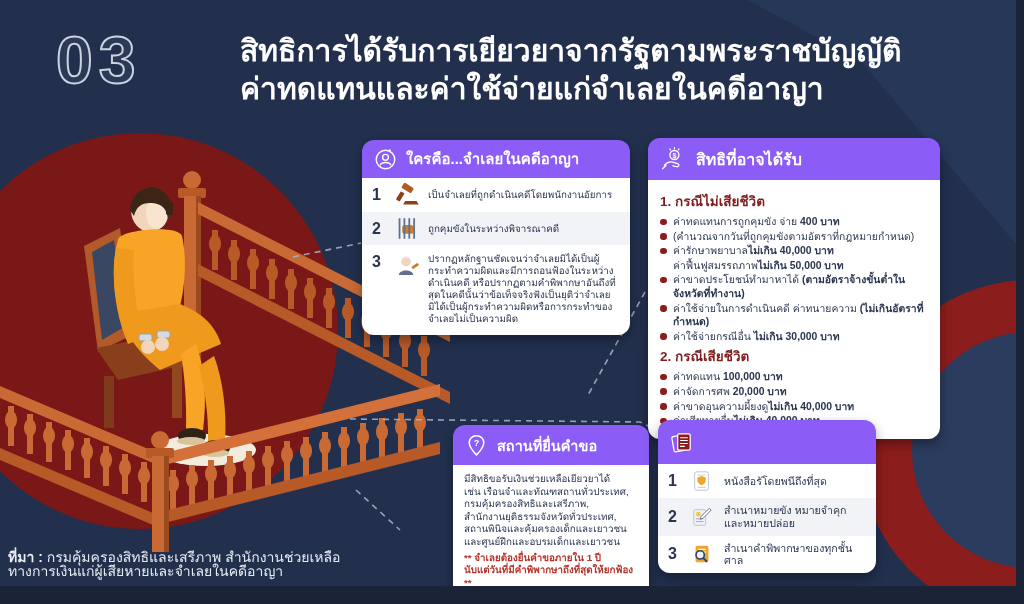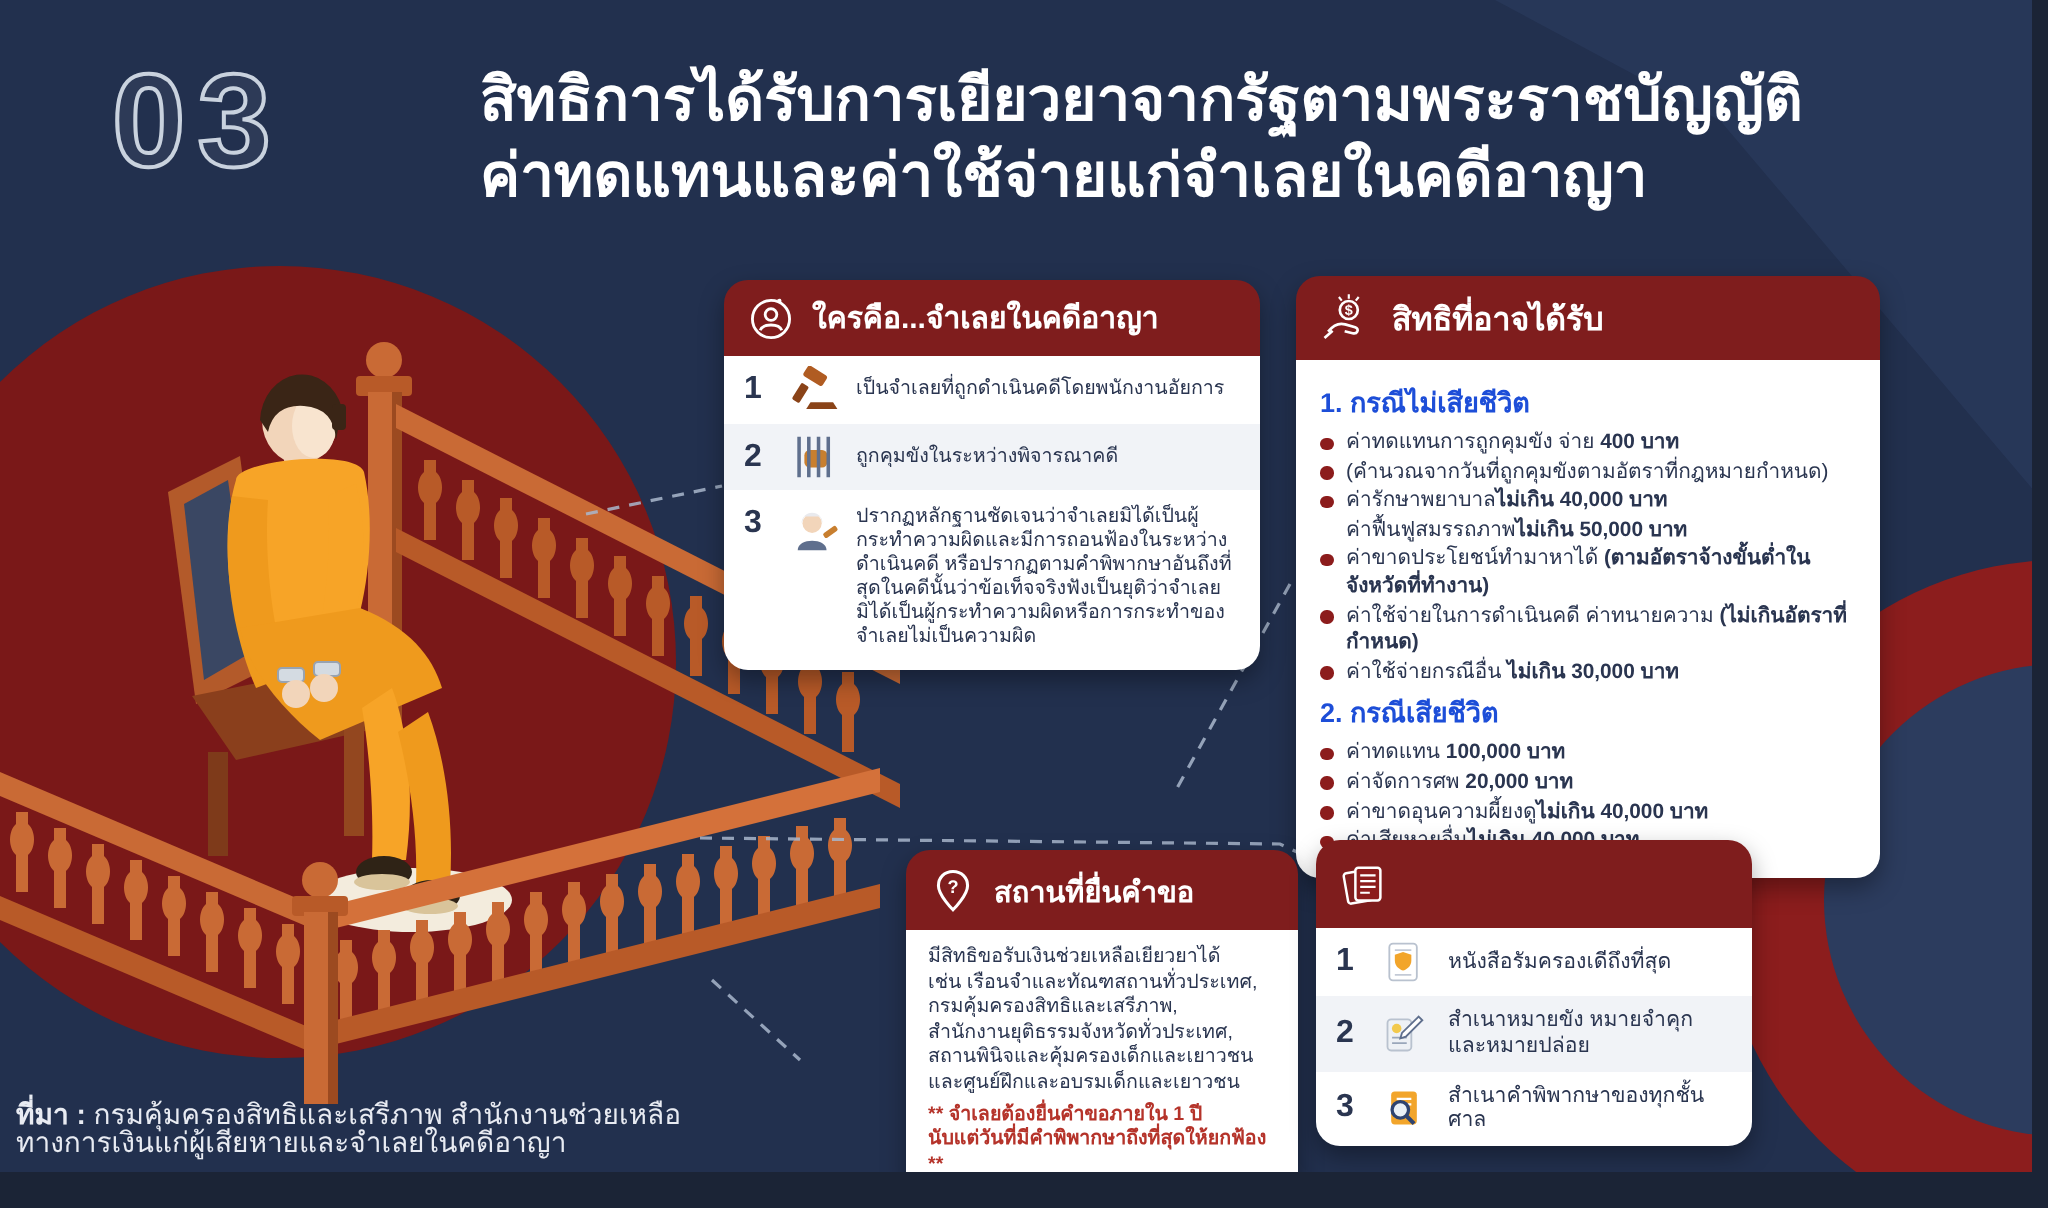--- a/index.html
+++ b/index.html
@@ -13,37 +13,37 @@
   .ring-inner{left:912px;top:332px;width:236px;height:236px;border-radius:50%;background:#2c3c5e;}
   .edge-bottom{left:0;right:0;bottom:0;height:18px;background:#1b2436;}
   .edge-right{top:0;right:0;width:8px;height:100%;background:#1b2436;}
   
   .num03{position:absolute;left:56px;top:22px;font-size:66px;font-weight:700;letter-spacing:6px;
          color:rgba(255,255,255,0.05);-webkit-text-stroke:2px #c9d2de;}
   .title{position:absolute;left:240px;top:32px;width:730px;color:#fff;font-weight:700;
          font-size:30px;line-height:38px;}
   
   .box{position:absolute;border-radius:12px;box-shadow:0 5px 12px rgba(0,0,0,.35);}
-  .hdr{background:#7f1d1d;color:#fff;display:flex;align-items:center;gap:9px;
+  .hdr{background:#8b5cf6;color:#fff;display:flex;align-items:center;gap:9px;
        border-radius:12px 12px 0 0;padding:0 12px;font-weight:700;}
   .bd{background:#fff;border-radius:0 0 12px 12px;color:#2a3550;}
   
   #who{left:362px;top:140px;width:268px;}
   #who .hdr{height:38px;font-size:15px;}
   #who .row{display:flex;align-items:center;gap:7px;padding:5px 10px;}
   #who .row.alt{background:#f1f3f7;}
   #who .rownum{font-weight:700;font-size:16px;width:14px;flex:none;}
   #who .rtxt{font-size:9.8px;line-height:12px;}
   #who .row3{align-items:flex-start;padding-top:8px;padding-bottom:10px;}
   .ricon{flex:none;display:flex;align-items:center;justify-content:center;width:28px;}
   
   #rights{left:648px;top:138px;width:292px;}
   #rights .hdr{height:42px;font-size:16px;}
   #rights .bd{padding:8px 12px 10px 12px;}
-  .sech{font-size:13.5px;font-weight:700;color:#1d4ed8;margin:2px 0 3px 0;}
+  .sech{font-size:13.5px;font-weight:700;color:#7f1d1d;margin:2px 0 3px 0;}
   .bullet{position:relative;font-size:10.4px;line-height:13.6px;padding-left:13px;margin:1px 0;}
   .bullet .dot{position:absolute;left:0;top:3.5px;width:6.5px;height:6.5px;border-radius:50%;background:#8c1c1c;}
   .bullet b{font-weight:700;}
   
   #place{left:453px;top:425px;width:196px;}
   #place .hdr{height:40px;font-size:14.5px;justify-content:flex-start;}
   #place .bd{padding:8px 11px 9px 11px;}
   #place .line{font-size:9.8px;line-height:12.6px;}
   #place .note{font-size:9.8px;line-height:12.6px;color:#b5332a;font-weight:700;margin-top:3px;}
   
@@ -292,21 +292,21 @@
     <div class="bd">
       <div class="row">
         <span class="rownum">1</span>
         <span class="ricon">
           <svg viewBox="0 0 24 24" width="22" height="22">
               <rect x="4" y="2" width="15" height="20" rx="2" fill="#fff" stroke="#b9c2cf"></rect>
               <path d="M7 5.5 h9 M7 19 h9" stroke="#c3cad6"></path>
               <path d="M11.5 6.5 l4.5 1.6 v3.2 c0 3.2-2.8 4.8-4.5 5.4 c-1.7-.6-4.5-2.2-4.5-5.4 v-3.2 Z" fill="#f2a52b"></path>
             </svg>
         </span>
-        <span class="rtxt">หนังสือรัมครองเดีถึงที่สุด</span>
+        <span class="rtxt">หนังสือรัโดยพนีถึงที่สุด</span>
       </div>
       <div class="row alt">
         <span class="rownum">2</span>
         <span class="ricon">
           <svg viewBox="0 0 24 24" width="22" height="22">
               <rect x="3" y="4" width="13" height="17" rx="2" fill="#eef1f5" stroke="#b9c2cf"></rect>
               <circle cx="8" cy="9" r="2.6" fill="#f2c94c"></circle>
               <path d="M5.5 14 h8 M5.5 17 h8" stroke="#9aa7ba"></path>
               <path d="M20 2.5 L22 4.5 L13 13.5 l-3 .9 .9-3 Z" fill="#fff" stroke="#5f6f8d" stroke-width="1"></path>
             </svg>

